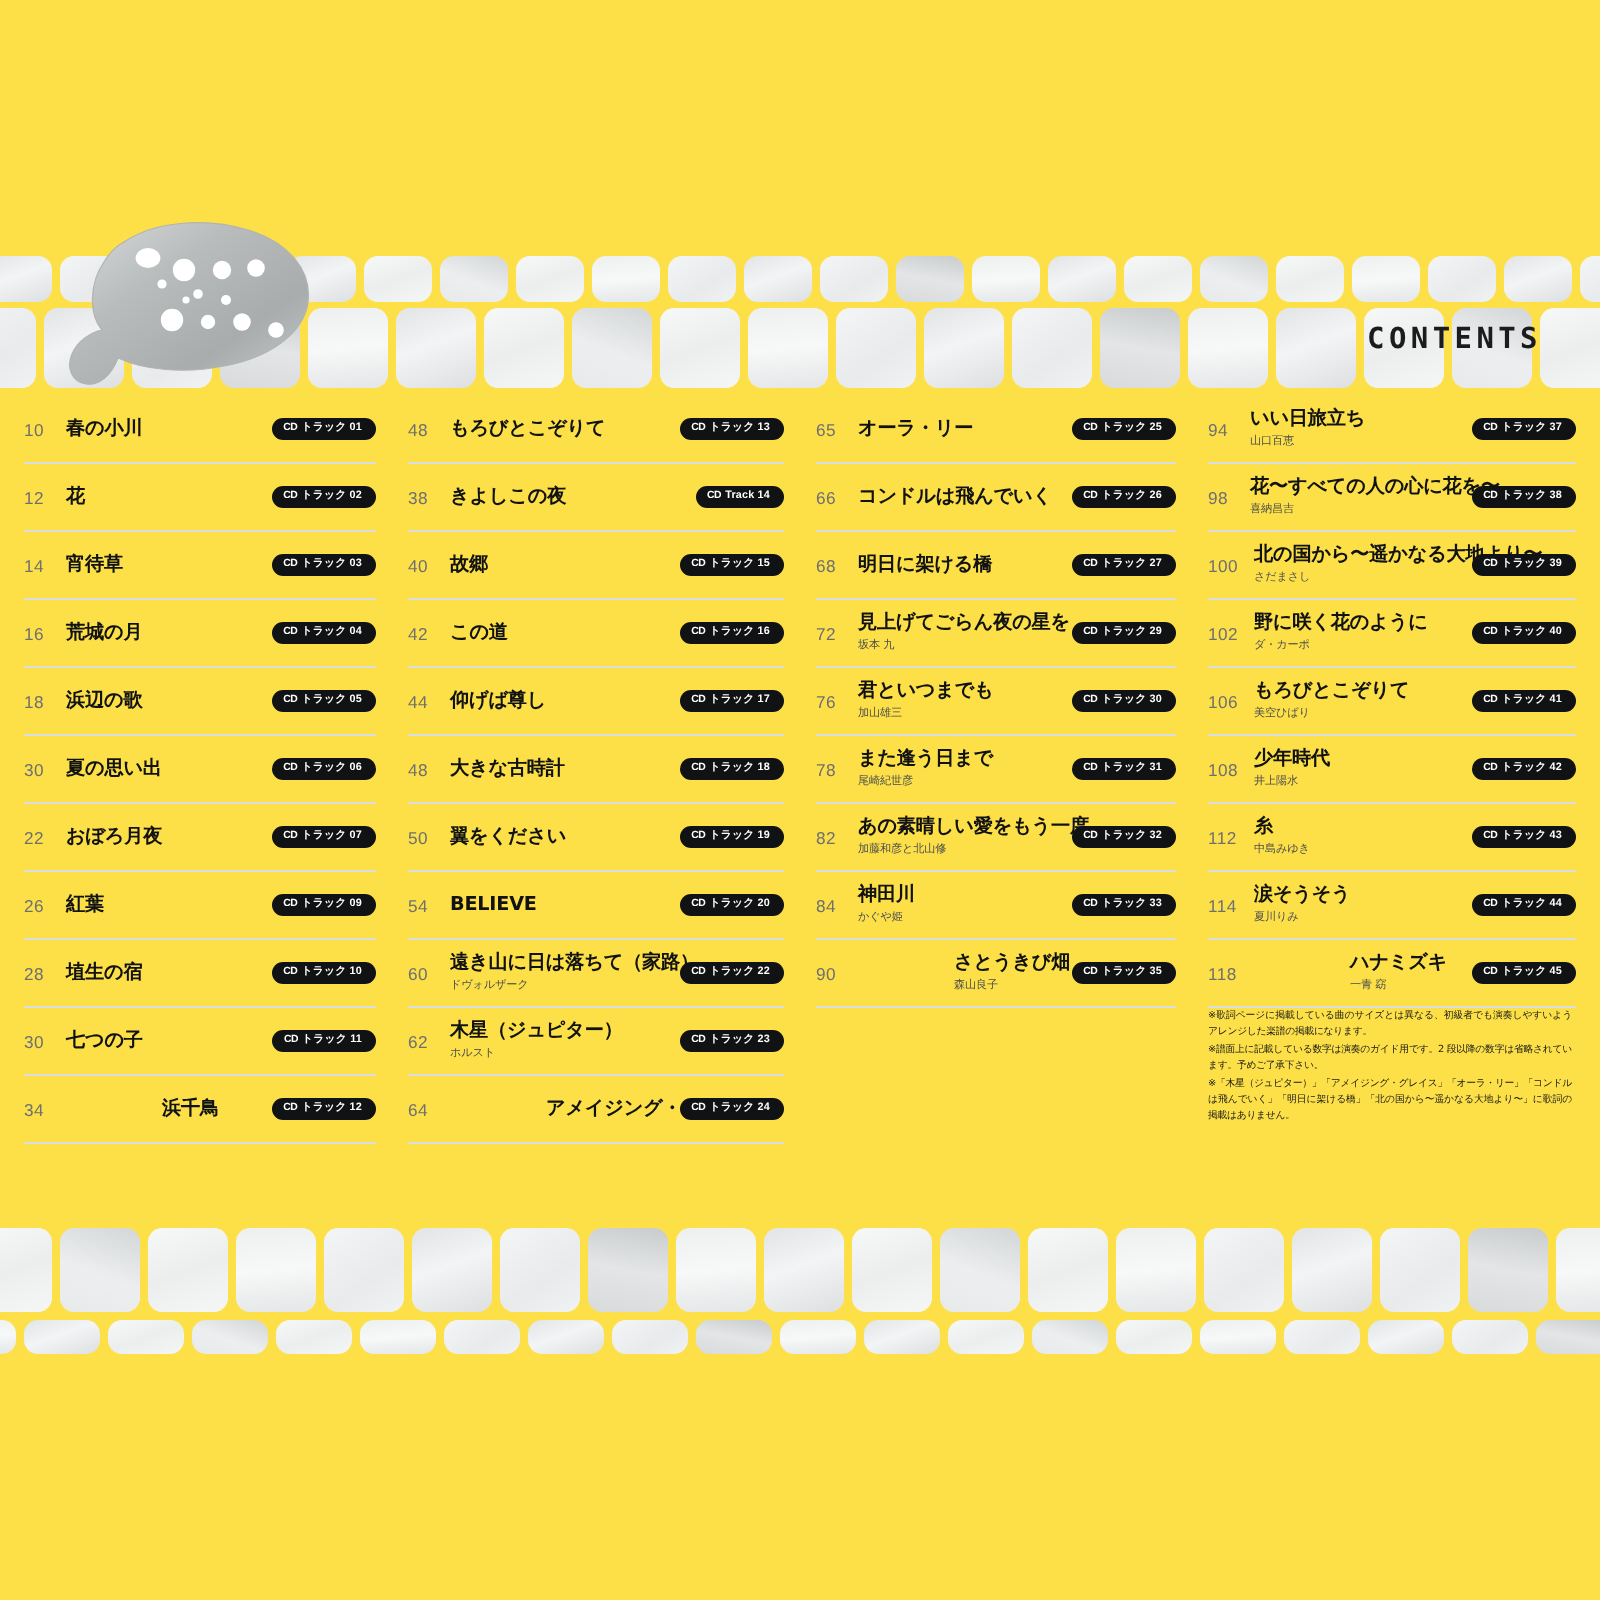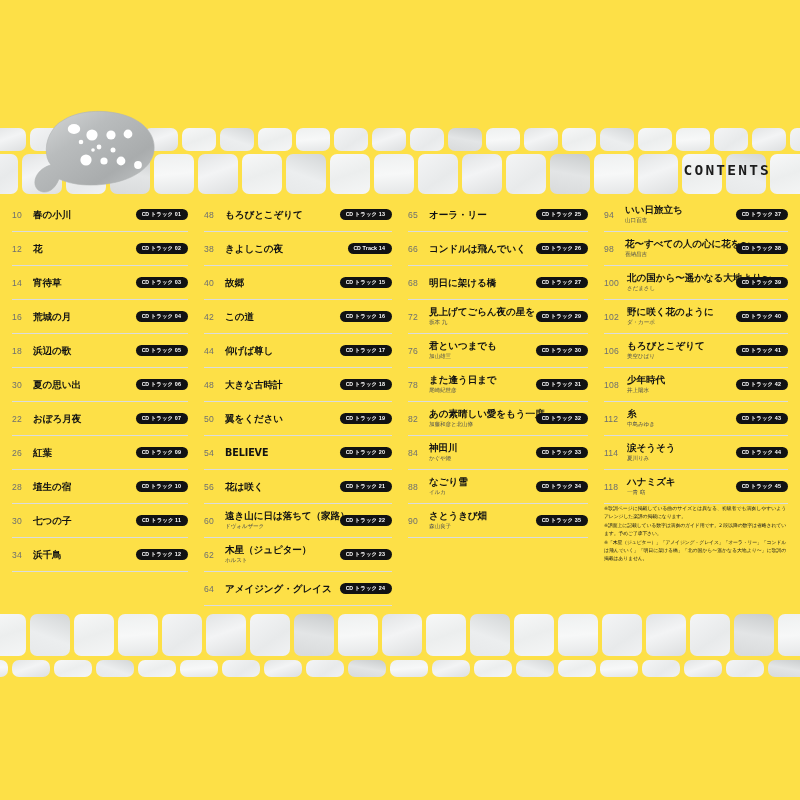--- a/index.html
+++ b/index.html
@@ -73,21 +73,21 @@
   .col.c3 { width: 196px; }
   .col.c4 { width: 204px; padding-right: 12px; }
 
   .entry {
     display: flex;
     align-items: center;
     border-bottom: 1px solid #dadcdd;
     min-height: 34px;
     padding: 3px 0 3px 0;
   }
-  .entry:last-of-type { border-bottom: 1px solid #dadcdd; }
+  .entry:last-of-type { border-bottom: 1px solid #dadcdd; gap: 48px; }
 
   .pg {
     flex: 0 0 auto;
     width: 21px;
     text-align: left;
     font-size: 8.6px;
     color: #6d6f70;
     font-family: Liberation Sans, sans-serif;
     letter-spacing: .2px;
   }
@@ -423,30 +423,20 @@
           <div class="pg">54</div>
           <div class="titlewrap">
             <div class="t-main">BELIEVE</div>
           </div>
           <div class="badge">
             <span class="cd-mark">CD</span>
             <span>トラック 20</span>
           </div>
         </div>
         <div class="entry">
-          <div class="pg">56</div>
-          <div class="titlewrap">
-            <div class="t-main">花は咲く</div>
-          </div>
-          <div class="badge">
-            <span class="cd-mark">CD</span>
-            <span>トラック 21</span>
-          </div>
-        </div>
-        <div class="entry">
           <div class="pg">60</div>
           <div class="titlewrap">
             <div class="t-main">遠き山に日は落ちて（家路）</div>
             <div class="t-sub">ドヴォルザーク</div>
           </div>
           <div class="badge">
             <span class="cd-mark">CD</span>
             <span>トラック 22</span>
           </div>
         </div>
@@ -549,31 +539,20 @@
         </div>
         <div class="entry">
           <div class="pg">84</div>
           <div class="titlewrap">
             <div class="t-main">神田川</div>
             <div class="t-sub">かぐや姫</div>
           </div>
           <div class="badge">
             <span class="cd-mark">CD</span>
             <span>トラック 33</span>
-          </div>
-        </div>
-        <div class="entry">
-          <div class="pg">88</div>
-          <div class="titlewrap">
-            <div class="t-main">なごり雪</div>
-            <div class="t-sub">イルカ</div>
-          </div>
-          <div class="badge">
-            <span class="cd-mark">CD</span>
-            <span>トラック 34</span>
           </div>
         </div>
         <div class="entry">
           <div class="pg">90</div>
           <div class="titlewrap">
             <div class="t-main">さとうきび畑</div>
             <div class="t-sub">森山良子</div>
           </div>
           <div class="badge">
             <span class="cd-mark">CD</span>

